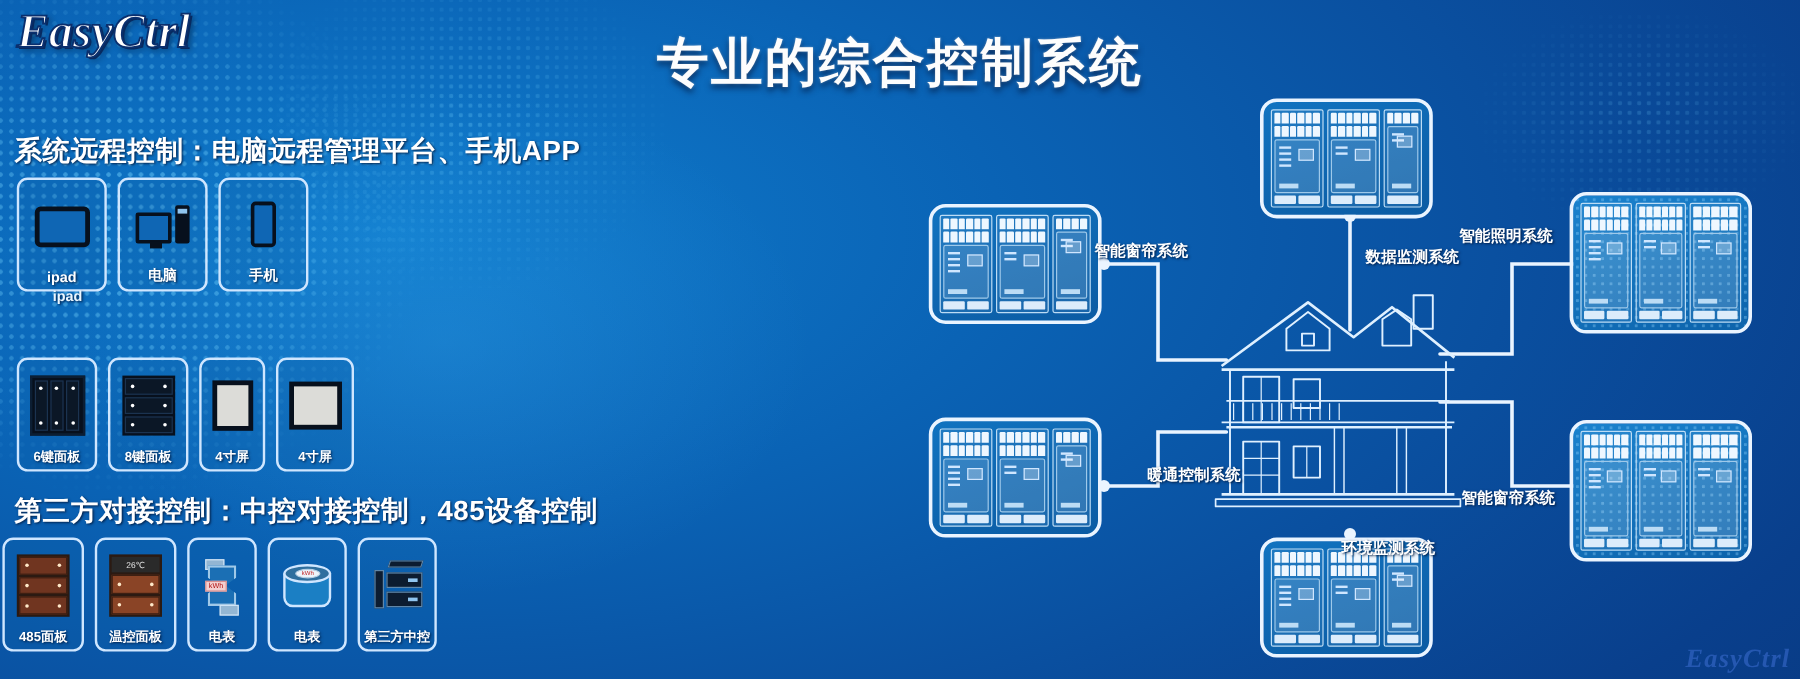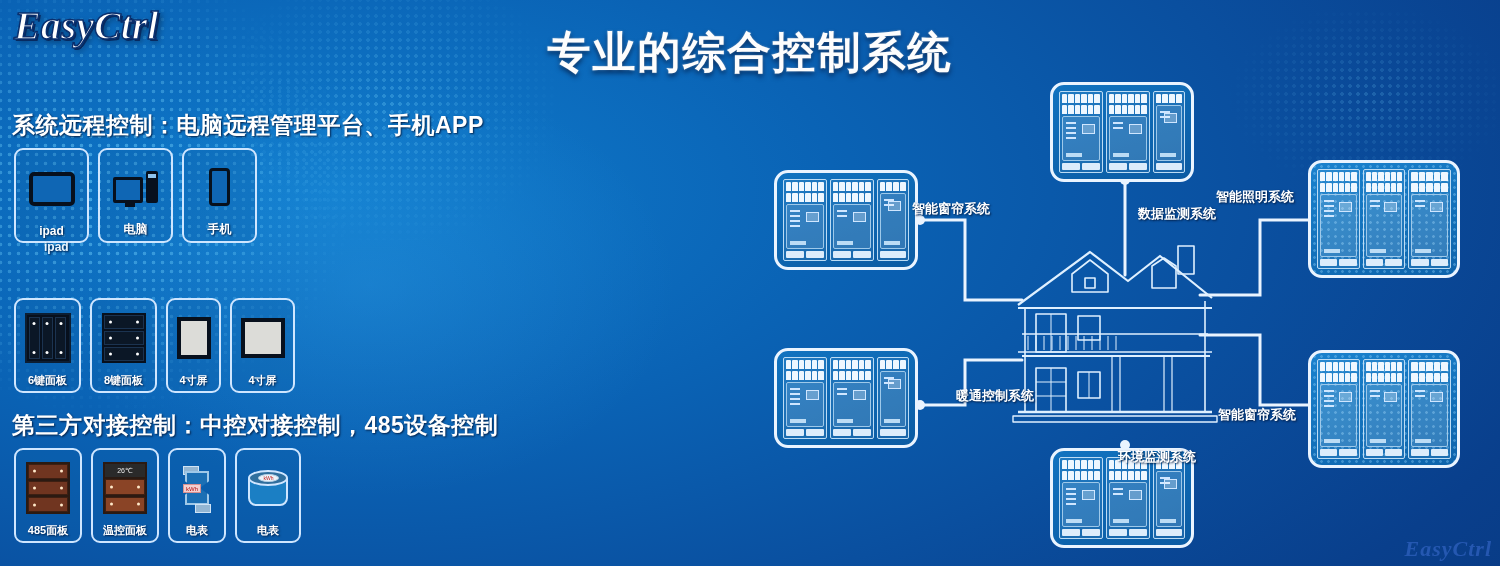--- a/index.html
+++ b/index.html
@@ -69,21 +69,21 @@
     text-shadow:1px 1px 2px rgba(2,24,60,.9);
     white-space:nowrap;
   }
   #head-remote{ left:12px; top:110px; }
   #head-local { left:12px; top:260px; }
   #head-third { left:12px; top:410px; }
 
   .card-row{ position:absolute; display:flex; gap:9px; }
   #row-remote{ left:14px; top:148px; }
   #row-local { left:14px; top:298px;align-items:flex-end; }
-  #row-third { left:14px; top:448px; }
+  #row-third { left:2px; top:448px; }
 
   .card{
     border:2px solid #cfe6ff;
     border-radius:9px;
     background:rgba(14,96,170,.30);
     display:flex; flex-direction:column;
     align-items:center; justify-content:flex-end;
     padding:6px 4px 3px;
     position:relative;
   }
@@ -348,20 +348,33 @@
       <div class="icon-wrap">
         <span class="ic meterB">
           <span class="drum"></span>
             <span class="top"></span>
           <span class="face">kWh</span>
         </span>
       </div>
       <div class="cap small">电表</div>
     </div>
 
+    <div class="card">
+      <div class="icon-wrap">
+        <span class="ic thirdctrl">
+          <span class="leg"></span>
+          <span class="bar b1"></span>
+            <span class="bar b2"></span>
+            <span class="bar b3"></span>
+          <span class="led a"></span>
+            <span class="led b"></span>
+        </span>
+      </div>
+      <div class="cap small">第三方中控</div>
+    </div>
   </div>
 
   <div id="diagram">
 
     <svg width="740" height="506" viewBox="0 0 740 506">
       <g fill="none" stroke="#eaf4ff" stroke-width="3" stroke-linecap="round">
 
         <path d="M160 160 L205 160 L205 240 L262 240"></path>
 
         <path d="M160 345 L205 345 L205 300 L262 300"></path>

